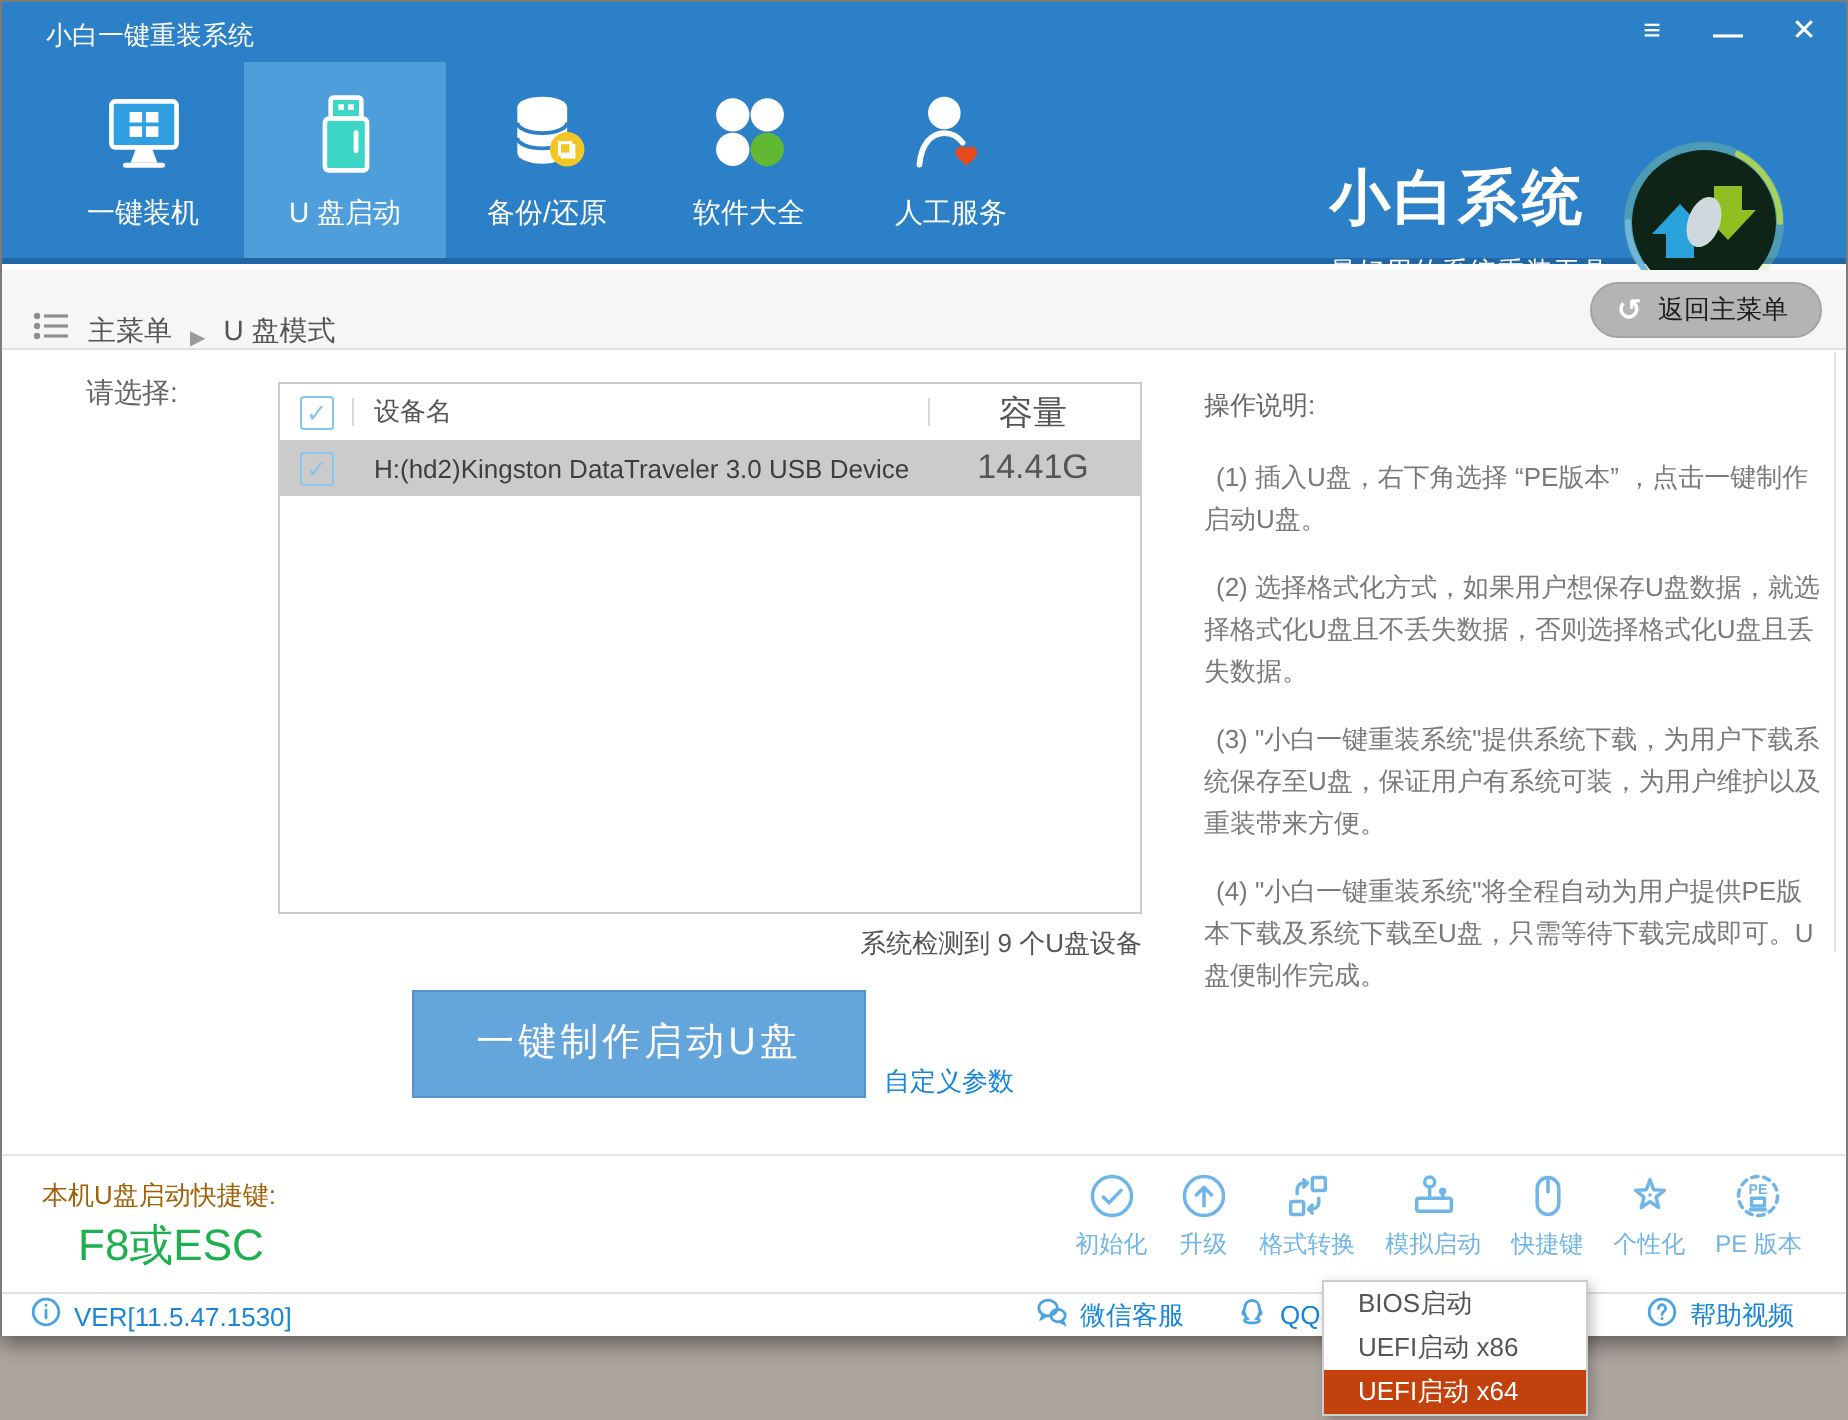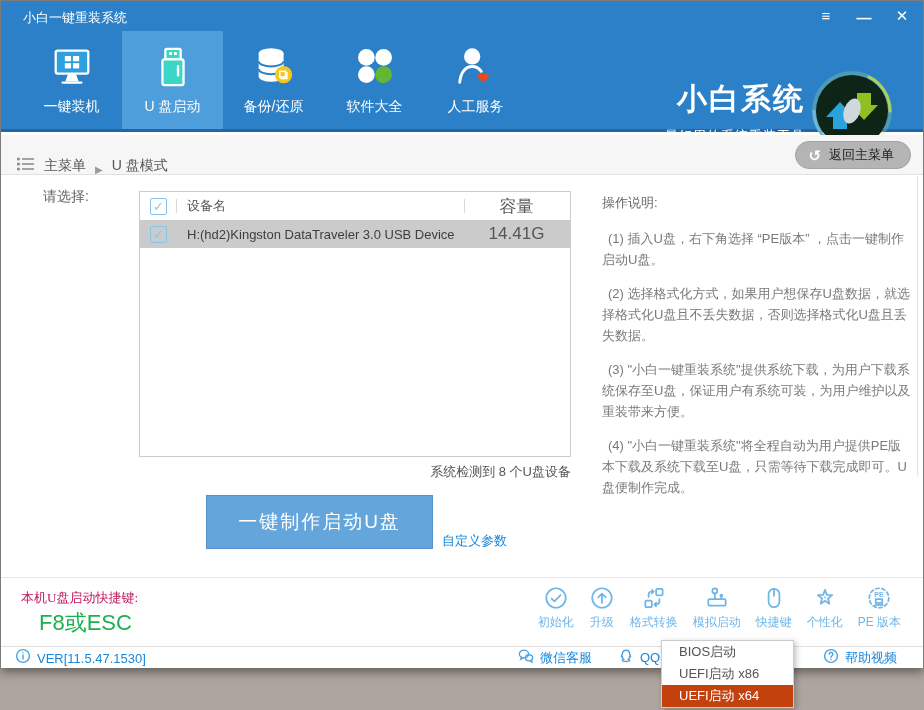--- a/index.html
+++ b/index.html
@@ -25,21 +25,21 @@
   .win-btn.min span { display:inline-block; transform:translateY(2px); font-weight:bold; }
   .navbar {
     position:absolute; left:0; top:30px; width:100%; height:101px;
     background:#2b80c7; border-bottom:3px solid #2166a5;
   }
   .nav-items { position:absolute; left:20px; top:0; display:flex; height:98px; }
   .nav-item { width:101px; height:98px; display:flex; flex-direction:column; align-items:center; justify-content:center; gap:8px; cursor:pointer; }
   .nav-item.selected { background:#4d9edb; }
   .nav-item svg { width:46px; height:46px; display:block; }
   .nav-label { color:#fff; font-size:14px; white-space:nowrap; }
-  .brand { position:absolute; left:664px; top:48px; color:#fff;text-align:right; }
+  .brand { position:absolute; left:664px; top:48px; color:#fff; }
   .brand-name { font-size:30px; font-weight:bold; letter-spacing:2px; }
   .brand-slogan { font-size:13px; margin-top:7px; letter-spacing:1px; }
   .logo-mark { position:absolute; left:809px; top:38px; width:84px; height:84px; }
   
   .breadcrumb-bar {
     position:absolute; left:0; top:134px; width:100%; height:40px;
     background:#f6f6f6; border-bottom:1px solid #e0e0e0;
   }
   .bc-left { position:absolute; left:16px; top:0; height:40px; display:flex; align-items:flex-end; gap:9px; }
   .bc-text { font-size:14px; color:#555; }
@@ -71,21 +71,21 @@
     background:#64a6db; border:1px solid #5494cb; color:#fff;
     font-size:19px; letter-spacing:2px; text-align:center; line-height:52px; cursor:pointer;
     font-family:"Liberation Sans","DejaVu Sans",sans-serif;
   }
   .custom-link { position:absolute; left:441px; top:356px; font-size:13px; color:#1886d9; cursor:pointer; }
   .instructions { position:absolute; left:601px; top:18px; width:312px; }
   .instr-title { font-size:13px; color:#666; margin-bottom:16px; }
   .instr-step { font-size:13px; color:#7a7a7a; line-height:21px; margin-bottom:13px; text-indent:6px; }
   
   .bottom-bar { position:absolute; left:0; top:576px; width:100%; height:69px; background:#fff; border-top:1px solid #e6e6e6; }
-  .hotkey-label { position:absolute; left:20px; top:11px; font-size:13px; color:#be185d;font-family:Liberation Serif, serif; }
+  .hotkey-label { position:absolute; left:20px; top:11px; font-size:13px; color:#a16207; }
   .hotkey-value { position:absolute; left:38px; top:30px; font-size:22px; color:#1cb04e; }
   .tools { position:absolute; right:22px; top:7px; display:flex; gap:15px; }
   .tool-item { display:flex; flex-direction:column; align-items:center; gap:3px; cursor:pointer; }
   .tool-item svg { width:26px; height:26px; display:block; stroke:#6fb5e8; fill:none; stroke-width:1.6; stroke-linecap:round; stroke-linejoin:round; }
   .tool-label { font-size:12px; color:#6fb5e8; white-space:nowrap; }
   
   .statusbar { position:absolute; left:0; top:645px; width:100%; height:22px; background:#fff; border-top:1px solid #e0e0e0; }
   .sb-group { position:absolute; top:0; height:22px; display:flex; align-items:center; gap:6px; cursor:pointer; }
   .sb-group svg { width:16px; height:16px; stroke:#4aa3e2; fill:none; stroke-width:1.4; stroke-linecap:round; }
   .sb-text { font-size:13px; color:#1886d9; white-space:nowrap; }
@@ -243,21 +243,21 @@
       </div>
       <div class="tbl-row">
         <div class="cell-check">
           <span class="checkbox">✓</span>
         </div>
         <div class="row-name">H:(hd2)Kingston DataTraveler 3.0 USB Device</div>
         <div class="col-cap">14.41G</div>
       </div>
     </div>
 
-    <div class="detect-text">系统检测到 8 个U盘设备</div>
+    <div class="detect-text">系统检测到 9 个U盘设备</div>
 
     <div class="make-btn">一键制作启动U盘</div>
     <div class="custom-link">自定义参数</div>
 
     <div class="instructions">
       <div class="instr-title">操作说明:</div>
       <div class="instr-step">(1) 插入U盘，右下角选择 “PE版本” ，点击一键制作启动U盘。</div>
       <div class="instr-step">(2) 选择格式化方式，如果用户想保存U盘数据，就选择格式化U盘且不丢失数据，否则选择格式化U盘且丢失数据。</div>
       <div class="instr-step">(3) "小白一键重装系统"提供系统下载，为用户下载系统保存至U盘，保证用户有系统可装，为用户维护以及重装带来方便。</div>
       <div class="instr-step">(4) "小白一键重装系统"将全程自动为用户提供PE版本下载及系统下载至U盘，只需等待下载完成即可。U盘便制作完成。</div>

